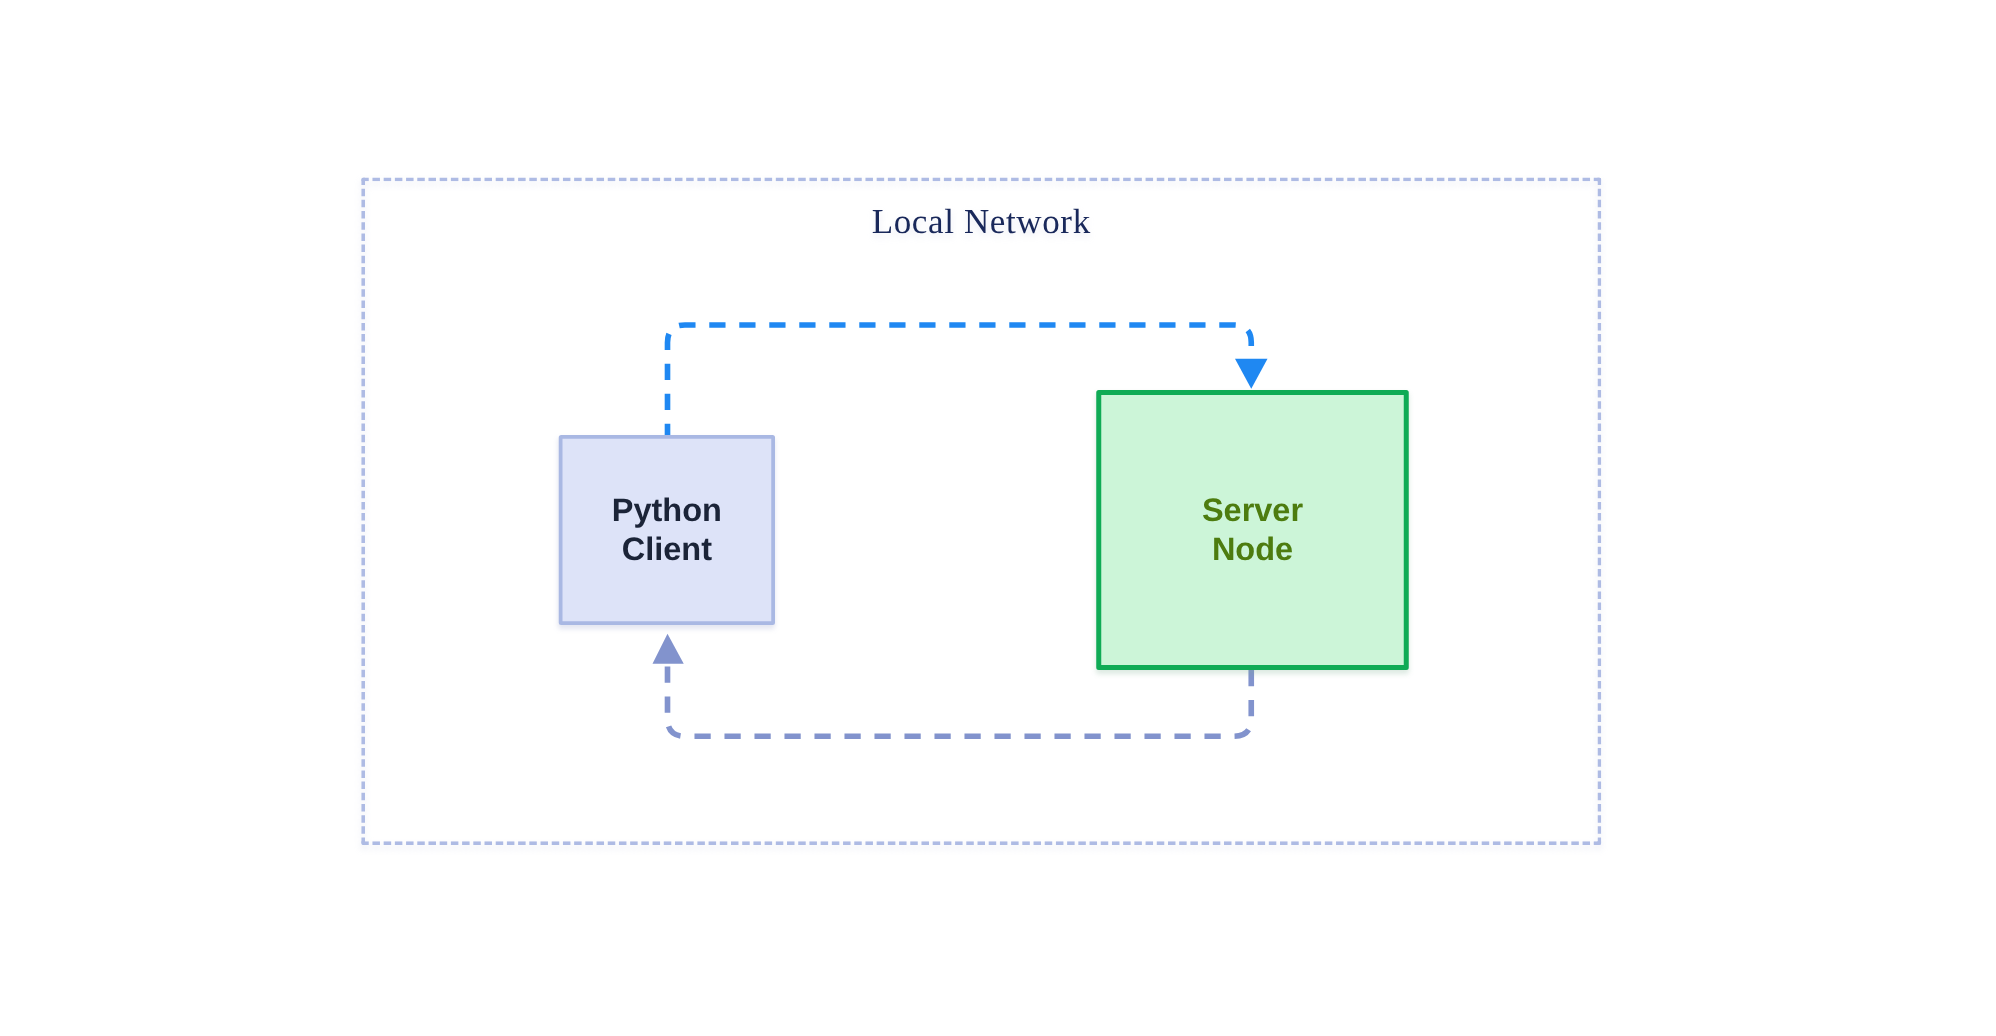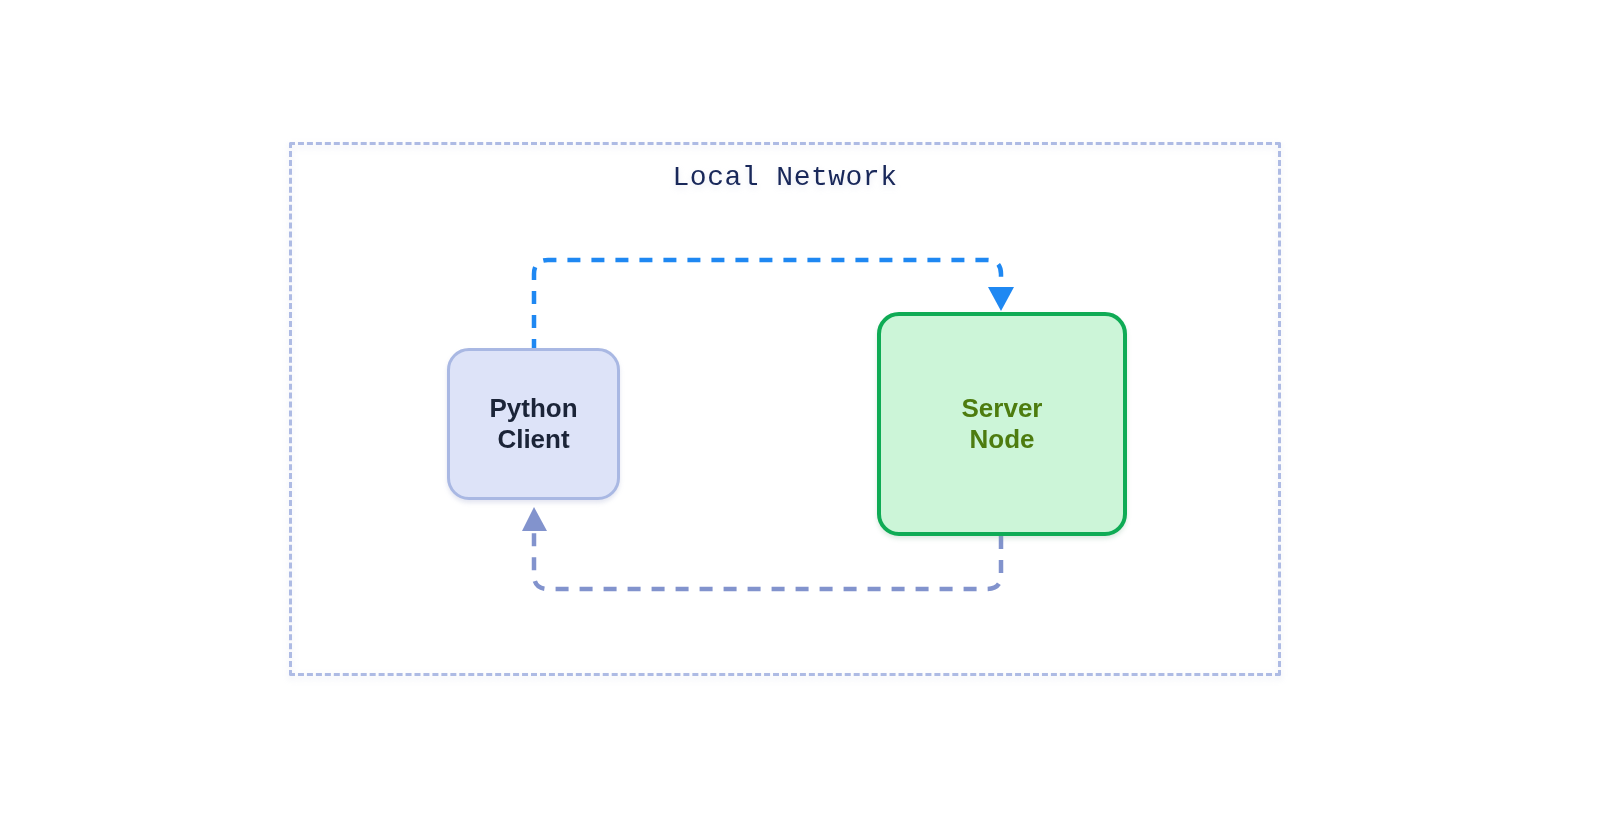--- a/index.html
+++ b/index.html
@@ -38,21 +38,21 @@
     background: transparent;
     filter: drop-shadow(0px 3px 3px rgba(150,160,200,0.22));
   }
 
   .network-title {
     position: absolute;
     left: 0;
     top: 17px;
     width: 100%;
     text-align: center;
-    font-family: Liberation Mono, monospace;
+    font-family: Liberation Serif, serif;
     font-size: 28px;
     font-weight: 500;
     letter-spacing: 0.5px;
     color: #19285a;
     white-space: pre;
   }
 
   
   #edge-layer {
     position: absolute;
@@ -64,21 +64,21 @@
   }
 
   
   .node-box {
     position: absolute;
     box-sizing: border-box;
     display: flex;
     align-items: center;
     justify-content: center;
     text-align: center;
-    border-radius: 22px;
+    border-radius: 2px;
   }
 
   .node-label {
     font-weight: bold;
     line-height: 1.18;
     white-space: pre-line;
   }
 
   
   #node-python-client {

